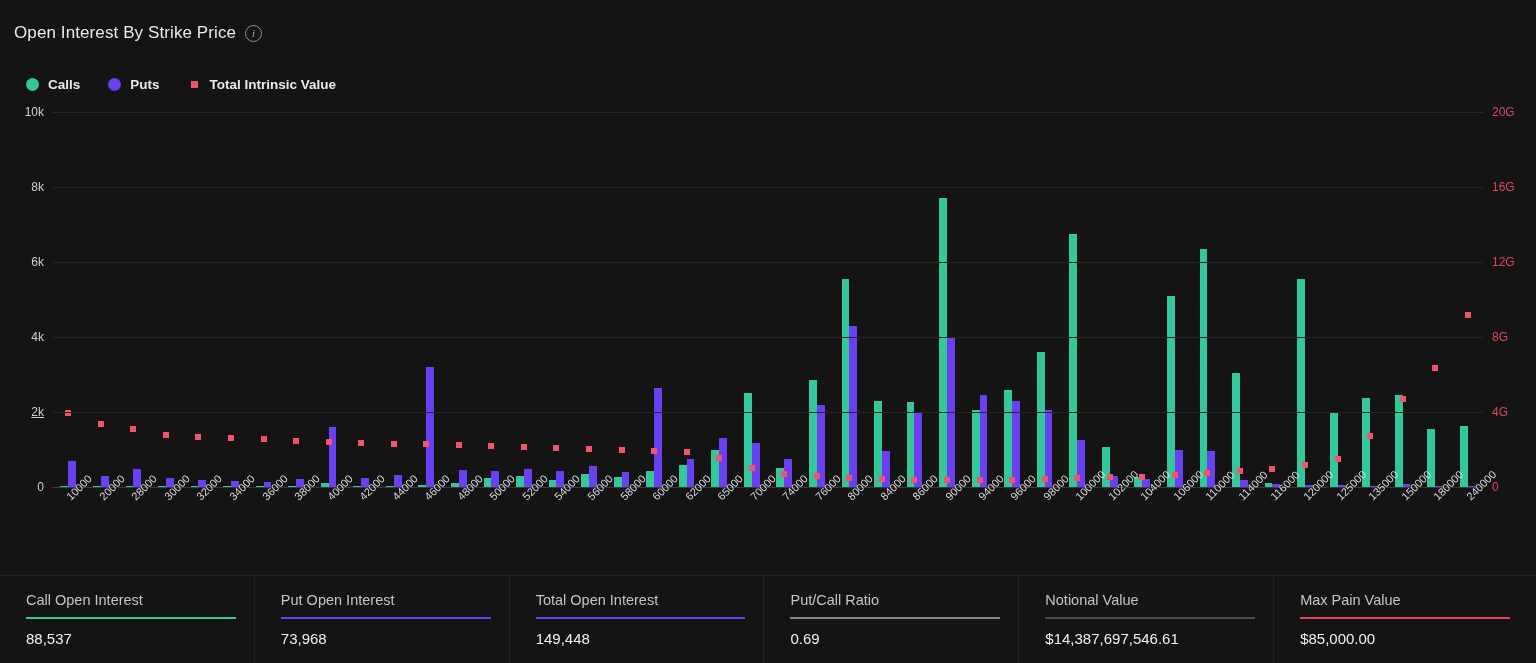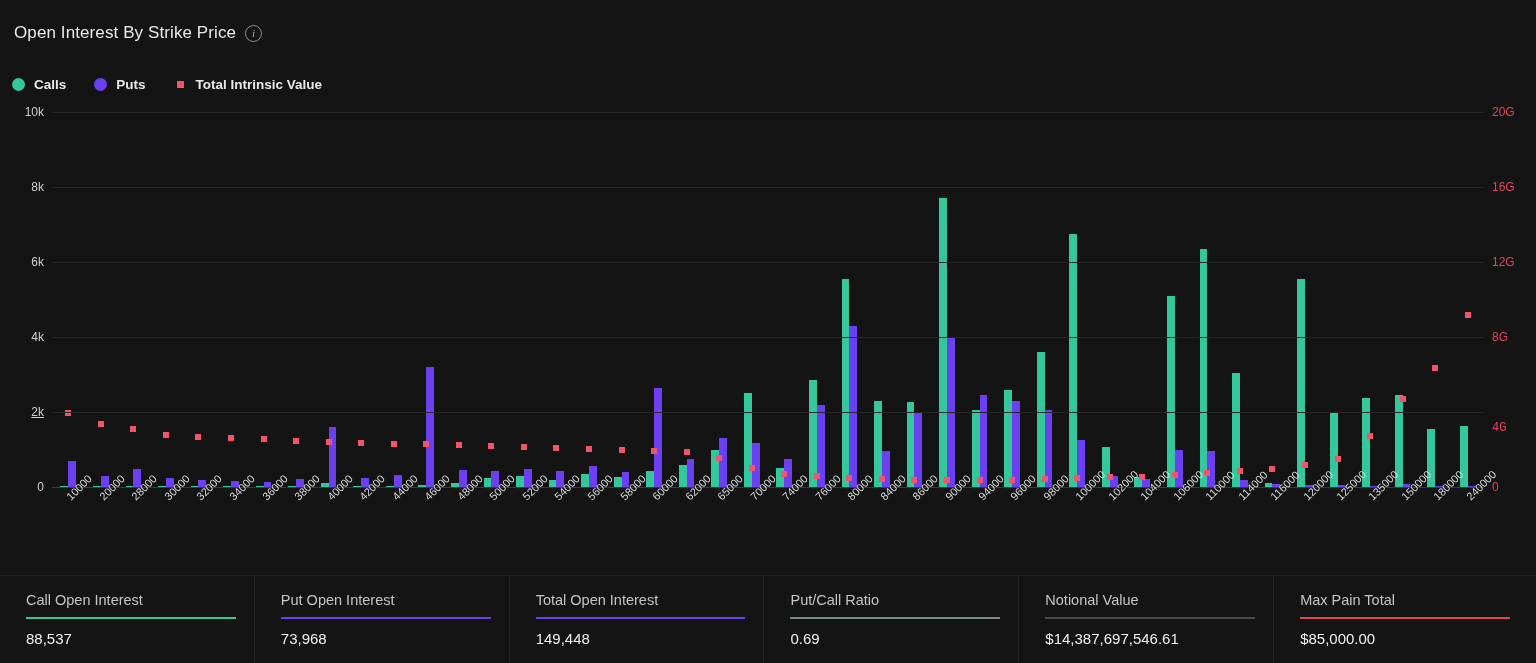--- a/index.html
+++ b/index.html
@@ -83,21 +83,21 @@
     cursor: pointer;
   }
   .kebab i { width: 4px; height: 4px; border-radius: 50%; background: #ededee; display:block; }
 
   
   .legend {
     flex: 0 0 36px;
     display: flex;
     align-items: center;
     gap: 28px;
-    padding-left: 12px;
+    padding-left: 26px;
   }
   .leg {
     display: flex; align-items: center; gap: 9px;
     font-size: 13.5px; font-weight: bold; color: #e9e9ea;
     cursor: pointer;
   }
   .leg .dotc { width: 13px; height: 13px; border-radius: 50%; display:block; }
   .leg .dots { width: 7px; height: 7px; display:block; margin: 0 3px; }
 
   
@@ -454,21 +454,21 @@
           <div class="tiv" style="left: 92.0455%; bottom: 50.625px;"></div>
           <div class="tiv" style="left: 94.3182%; bottom: 88.125px;"></div>
           <div class="tiv" style="left: 96.5909%; bottom: 119.062px;"></div>
           <div class="tiv" style="left: 98.8636%; bottom: 172.5px;"></div>
         </div>
     <div class="gridline" style="top: 375px;"></div>
         <div class="ylab left" style="top: 375px; left: -52px;">0</div>
         <div class="ylab right" style="top: 375px; right: -52px;">0</div>
         <div class="gridline" style="top: 300px;"></div>
         <div class="ylab left" style="top: 300px; left: -52px; text-decoration: underline;">2k</div>
-        <div class="ylab right" style="top: 316px; right: -52px; font-family: Liberation Mono, monospace;">4G</div>
+        <div class="ylab right" style="top: 300px; right: -52px;">4G</div>
         <div class="gridline" style="top: 225px;"></div>
         <div class="ylab left" style="top: 225px; left: -52px;">4k</div>
         <div class="ylab right" style="top: 225px; right: -52px;">8G</div>
         <div class="gridline" style="top: 150px;"></div>
         <div class="ylab left" style="top: 150px; left: -52px;">6k</div>
         <div class="ylab right" style="top: 150px; right: -52px;">12G</div>
         <div class="gridline" style="top: 75px;"></div>
         <div class="ylab left" style="top: 75px; left: -52px;">8k</div>
         <div class="ylab right" style="top: 75px; right: -52px;">16G</div>
         <div class="gridline" style="top: 0px;"></div>
@@ -544,19 +544,19 @@
         <div class="stat-label">Put/Call Ratio</div>
         <div class="stat-rule" style="background: rgb(123, 138, 140);"></div>
         <div class="stat-value">0.69</div>
       </div>
       <div class="stat">
         <div class="stat-label">Notional Value</div>
         <div class="stat-rule" style="background: rgb(74, 74, 76);"></div>
         <div class="stat-value">$14,387,697,546.61</div>
       </div>
       <div class="stat">
-        <div class="stat-label">Max Pain Total</div>
+        <div class="stat-label">Max Pain Value</div>
         <div class="stat-rule" style="background: rgb(226, 68, 92);"></div>
         <div class="stat-value">$85,000.00</div>
       </div>
     </div>
 
 </div>
 
 </body></html>

